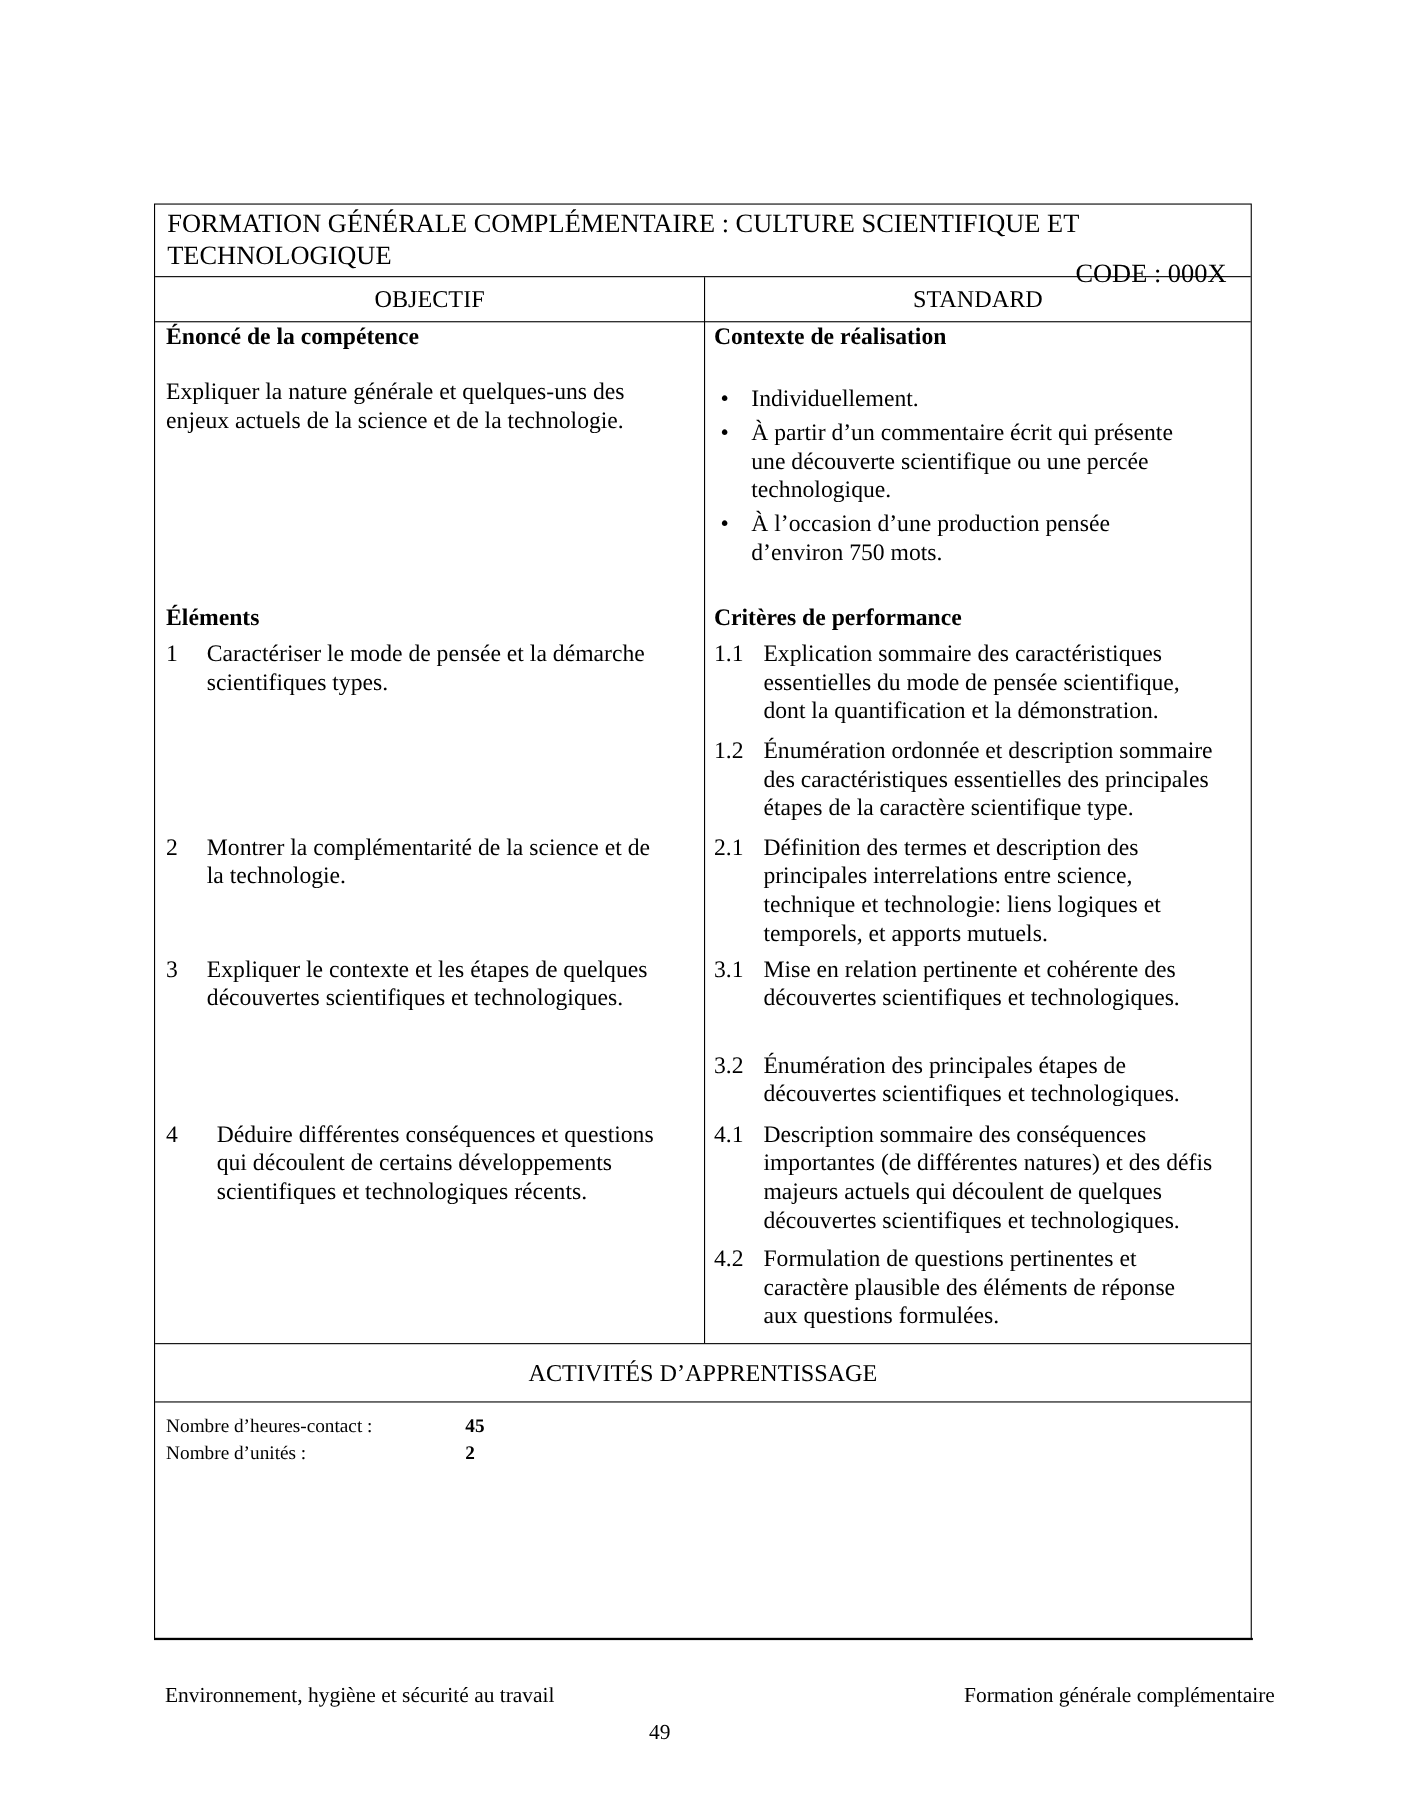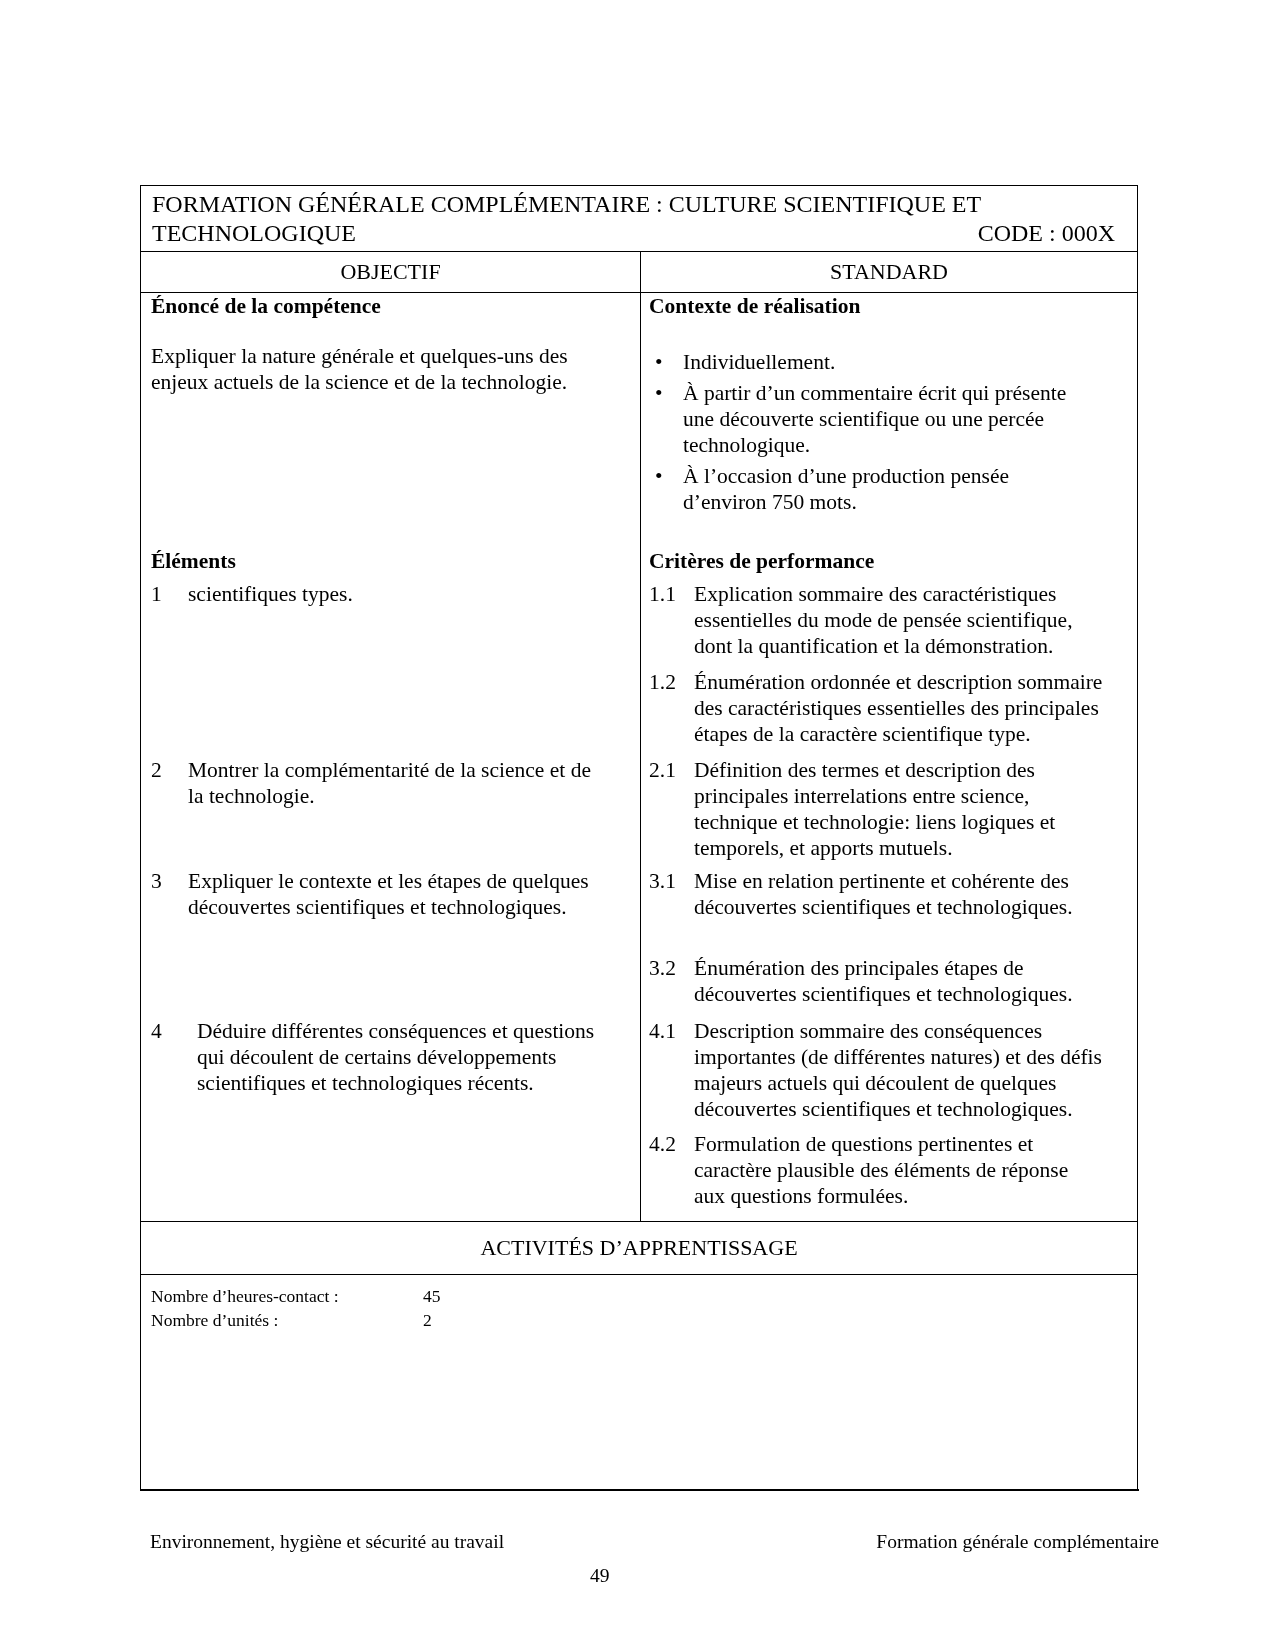--- a/index.html
+++ b/index.html
@@ -3,21 +3,21 @@
 <meta charset="utf-8">
 <style>
   html, body { margin: 0; padding: 0; background: #ffffff; }
   body { width: 1275px; height: 1650px; position: relative; font-family: "Liberation Serif", "DejaVu Serif", serif; color: #000; }
   .page { position: absolute; left: 0; top: 0; width: 1275px; height: 1650px; padding-left: 34px; }
   .tbl { position: absolute; left: 140px; top: 185px; width: 998px; height: 1305px; border: 1.5px solid #000; box-sizing: border-box; }
   .tbl .bottom-thick { position: absolute; left: -1.5px; right: -1.5px; bottom: -2px; height: 2px; background: #000; }
   .title-row { position: absolute; left: 0; top: 0; right: 0; height: 66px; padding: 0 12px; box-sizing: border-box; border-bottom: 1.2px solid #000; font-size: 24px; line-height: 28px; }
   .title-row .l1 { position: absolute; left: 11px; top: 4px; }
   .title-row .l2 { position: absolute; left: 11px; top: 33px; }
-  .title-row .code { position: absolute; right: 22px; top: 33px; }
+  .title-row .code { position: absolute; right: 22px; top: 49px; }
   .hdr-row { position: absolute; left: 0; right: 0; top: 66px; height: 40px; border-bottom: 1.2px solid #000; font-size: 22px; }
   .hdr-cell { position: absolute; top: 0; height: 40px; line-height: 40px; text-align: center; }
   .hdr-left { left: 0; width: 499px; }
   .hdr-right { left: 500px; right: 0; }
   .vdiv { position: absolute; left: 499px; width: 1.2px; background: #000; top: 66px; height: 969px; }
   .body-cell { position: absolute; top: 107px; font-size: 21.5px; line-height: 26px; }
   .left-col { left: 10px; width: 480px; }
   .right-col { left: 508px; width: 482px; }
   .h-bold { font-weight: bold; }
   .abs { position: absolute; }
@@ -27,21 +27,21 @@
   .num-row { position: absolute; left: 0; width: 482px; }
   .num-row .n { position: absolute; left: 0; }
   .num-row .txt { position: absolute; left: 45px; width: 440px; }
   .el-row { position: absolute; left: 0; width: 480px; }
   .el-row .n { position: absolute; left: 0; }
   .el-row .txt { position: absolute; left: 37px; width: 440px; }
   .el-row.indent .txt { left: 46px; }
   .act-row { position: absolute; left: 0; right: 0; top: 1035px; height: 52px; border-top: 1.2px solid #000; border-bottom: 1.2px solid #000; font-size: 22px; line-height: 52px; text-align: center; }
   .hours { position: absolute; left: 10px; top: 1098px; font-size: 17.5px; line-height: 24px; }
   .hours .lbl { font-weight: normal; display: inline-block; width: 272px; }
-  .hours .val { display: inline-block; }
+  .hours .val { display: inline-block; font-weight: bold; }
   .footer { position: absolute; top: 1530px; font-size: 19.5px; line-height: 24px; }
 </style>
 </head>
 <body>
 
 <div class="page">
   <div class="tbl">
 
     <div class="title-row">
       <span class="l1">FORMATION GÉNÉRALE COMPLÉMENTAIRE : CULTURE SCIENTIFIQUE ET</span>
@@ -59,20 +59,21 @@
     <div class="body-cell left-col">
       <div class="abs h-bold" style="top:0px;">Énoncé de la compétence</div>
       <div class="abs" style="top:50px;">Expliquer la nature générale et quelques-uns des</div>
       <div class="abs" style="top:76px;">enjeux actuels de la science et de la technologie.</div>
 
       <div class="abs h-bold" style="top:255px;">Éléments</div>
 
       <div class="el-row" style="top:288px;">
         <span class="n">1</span>
         <div class="txt">
+          <div>Caractériser le mode de pensée et la démarche</div>
           <div>scientifiques types.</div>
         </div>
       </div>
 
       <div class="el-row" style="top:464px;">
         <span class="n">2</span>
         <div class="txt">
           <div>Montrer la complémentarité de la science et de</div>
           <div>la technologie.</div>
         </div>

